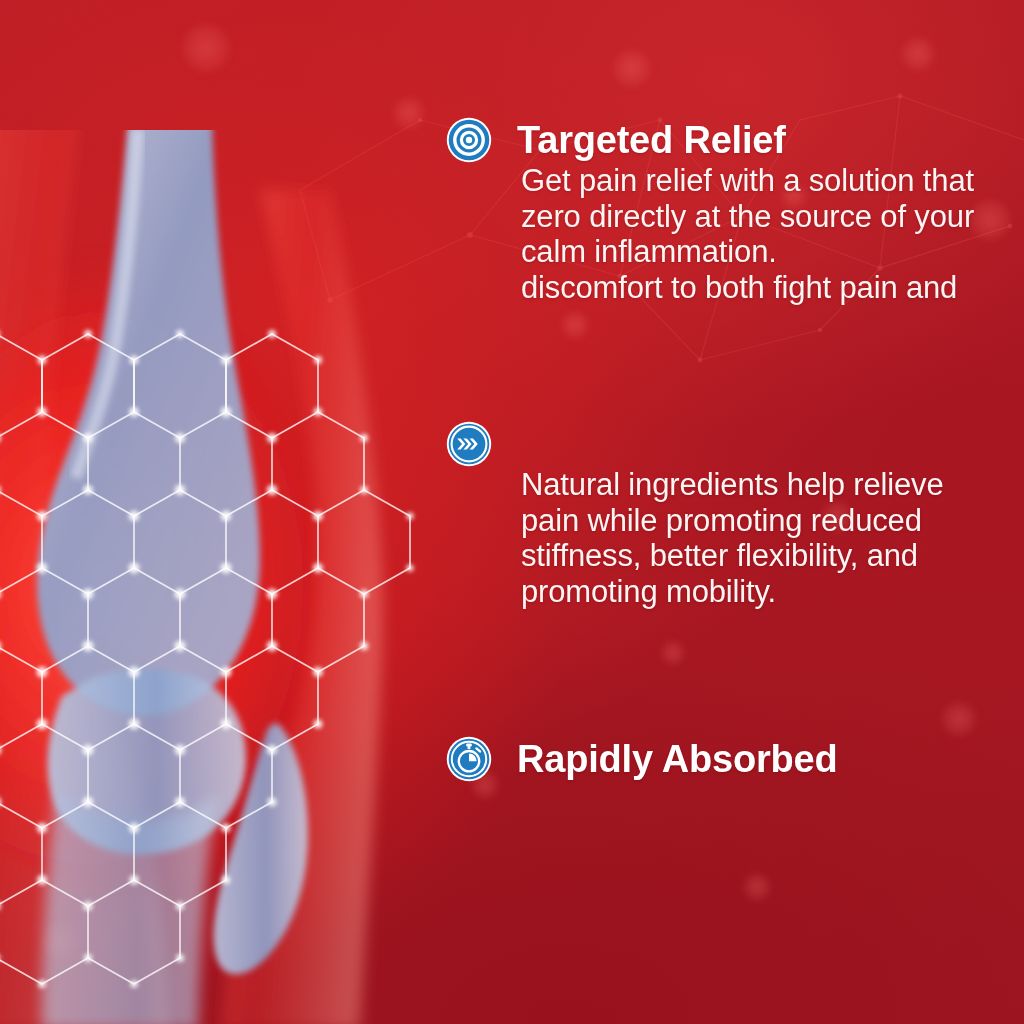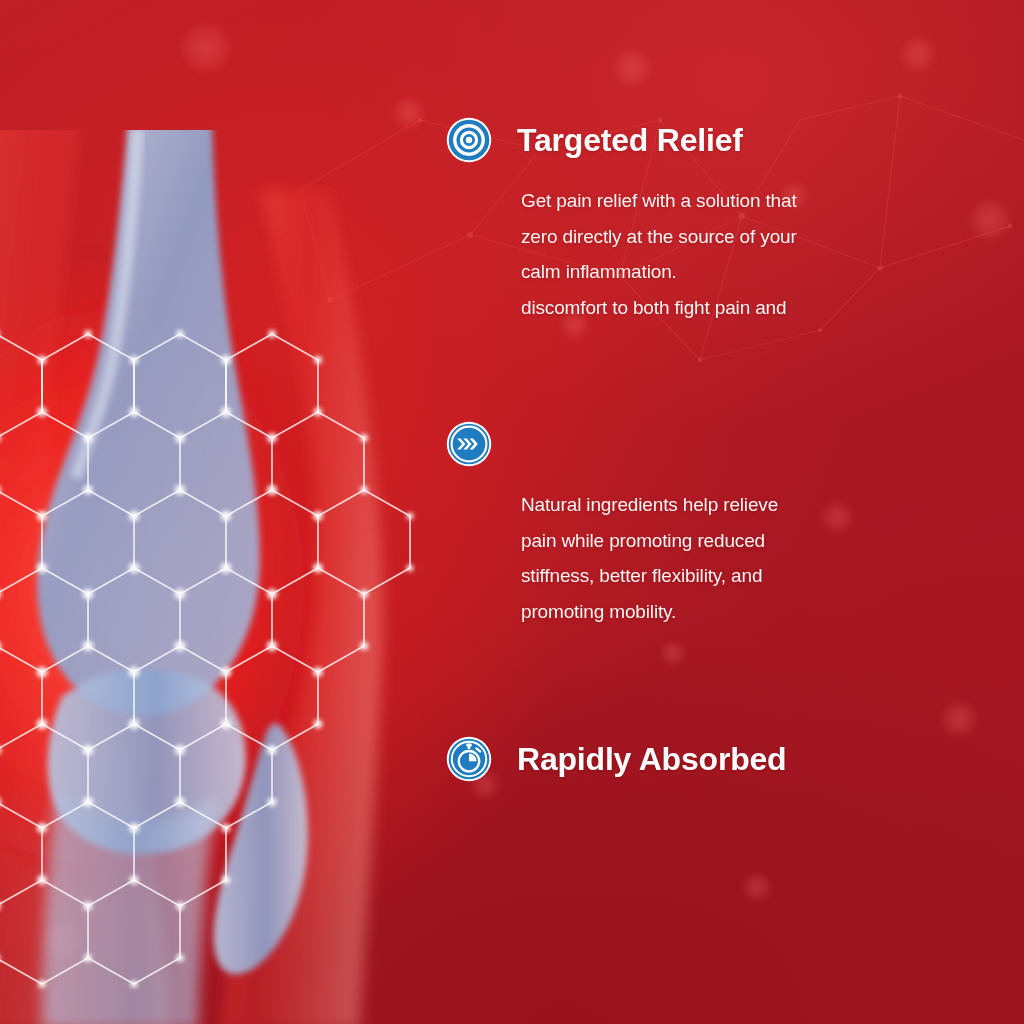--- a/index.html
+++ b/index.html
@@ -48,34 +48,33 @@
   .feature-1 { top:117px; }
   .feature-2 { top:421px; }
   .feature-3 { top:736px; }
 
   .feature-head { display:flex; align-items:center; height:46px; }
 
   .f-icon { width:46px; height:46px; flex:0 0 46px; position:relative; display:block; }
 
   .f-title {
     margin-left:25px;
-    font-size:32px;
+    font-size:38px;
     font-weight:bold;
     color:#ffffff;
     letter-spacing:-.2px;
     line-height:46px;
     white-space:nowrap;
     text-shadow:0 1px 3px rgba(90,0,6,.30);
   }
 
   .f-body {
     margin-left:75px;
-    margin-top:20px;
     width:470px;
-    font-size:19px;
+    font-size:31px;
     line-height:35.5px;
     color:#fdf4f4;
     font-weight:400;
     letter-spacing:-.15px;
     text-shadow:0 1px 3px rgba(90,0,6,.28);
   }
   .f-body span { display:block; }
 </style>
 </head>
 <body>

